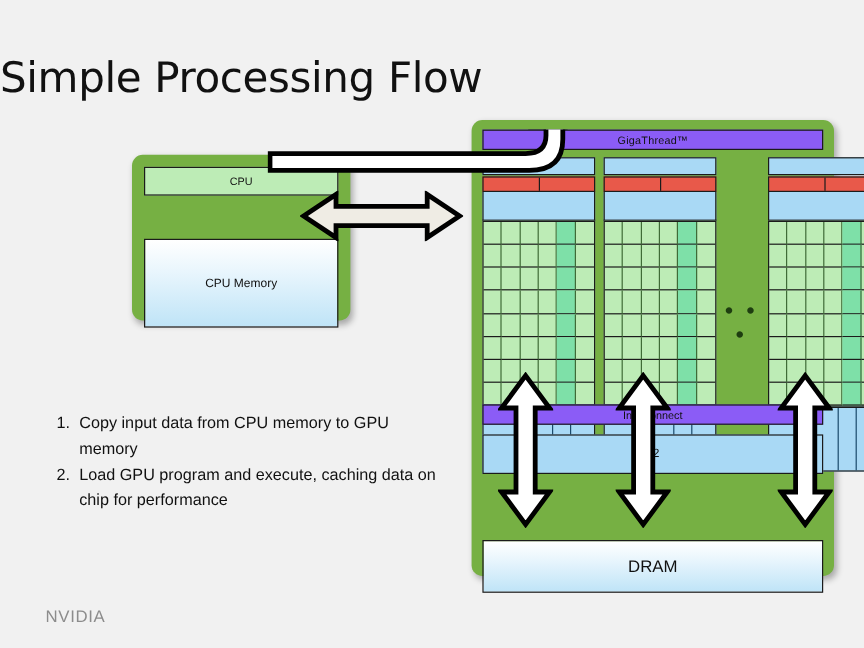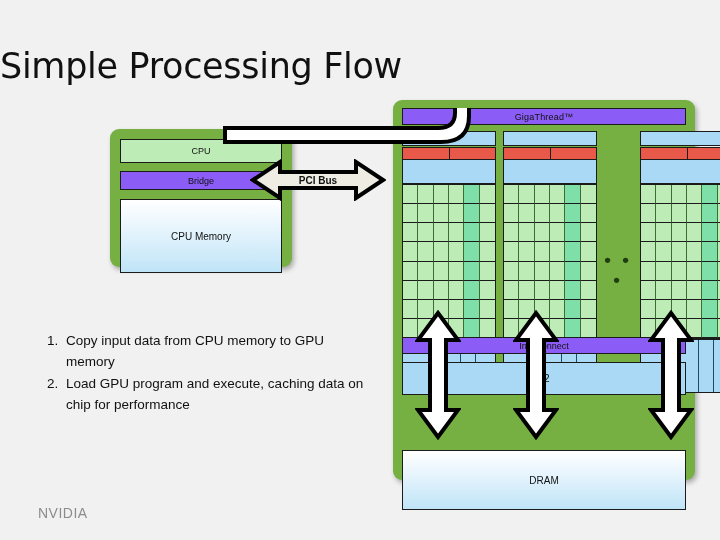--- a/index.html
+++ b/index.html
@@ -74,39 +74,39 @@
   .sm-bot-blue{position:absolute;left:0;top:208px;width:100%;height:54px;background:#a9d9f5;border:1px solid #1b1b1b;box-sizing:border-box;}
   .sm-bot-blue .v{position:absolute;top:0;bottom:0;width:1px;background:#1b4a6b;}
 
   
   #sm-ellipsis{position:absolute;left:205px;top:150px;width:40px;height:20px;
     color:#1e3d10;font-size:19px;font-weight:bold;letter-spacing:3px;line-height:20px;text-align:center;}
 
   
   #interconnect-band{left:9px;top:237px;width:284px;height:17px;font-size:9px;}
   #l2-band          {left:9px;top:262px;width:284px;height:33px;font-size:10px;}
-  #dram-band        {left:9px;top:307px;width:284px;height:60px;font-size:10px;margin-top:43px;}
+  #dram-band        {left:9px;top:307px;width:284px;height:44px;font-size:14px;margin-top:43px;}
 
   
   .arrow-svg{position:absolute;pointer-events:none;}
   #pci-bus-arrow{left:250px;top:159px;width:136px;height:42px;}
   #pci-bus-label{
     position:absolute;left:250px;top:159px;width:136px;height:42px;
     display:flex;align-items:center;justify-content:center;
     font-size:10px;font-weight:bold;color:#111;
   }
   #copy-arrow{left:223px;top:108px;width:250px;height:55px;}
   .vert-arrow{top:310px;width:46px;height:130px;}
   #v-arrow-1{left:415px;}
   #v-arrow-2{left:513px;}
   #v-arrow-3{left:648px;}
 
   
   #steps-list{
-    position:absolute;left:36px;top:330px;width:330px;
+    position:absolute;left:36px;top:342px;width:330px;
     font-size:13.5px;color:#111;line-height:21px;
     font-family:"Liberation Sans", sans-serif;
   }
   #steps-list ol{margin:0;padding:0 0 0 26px;list-style:decimal;}
   #steps-list li{margin:0 0 1px 0;padding-left:4px;}
 
   
   #footer-brand{
     position:absolute;left:38px;top:505px;
     font-size:14px;color:#8c8c8c;letter-spacing:.5px;
@@ -114,21 +114,20 @@
 </style>
 </head>
 <body>
 
 <div class="slide">
 
   <div id="slide-title">Simple Processing Flow</div>
 
   <div class="chip" id="cpu-block">
     <div class="band lgreen" id="cpu-band">CPU</div>
-    <div class="band red" id="bridge-band">Bridge</div>
     <div class="band memgrad" id="cpumem-band">CPU Memory</div>
   </div>
 
   <div class="chip" id="gpu-block">
 
     <div class="band red" id="gigathread-band">GigaThread™</div>
 
     <div class="sm-col c1">
       <div class="sm-top-blue"></div>
       <div class="sm-red"></div>
@@ -317,21 +316,20 @@
   </div>
 
   <svg class="arrow-svg" id="copy-arrow" viewBox="0 0 250 55">
     <path d="M 2,32 L 2,20 L 215,20 Q 232,20 232,5 L 232,-2 L 222,-2 L 239,-18 L 256,-2 L 246,-2 L 246,8
              Q 246,34 218,34 L 2,34 Z" fill="#ffffff" stroke="#000000" stroke-width="4" stroke-linejoin="miter"></path>
   </svg>
 
   <svg class="arrow-svg" id="pci-bus-arrow" viewBox="0 0 136 42">
     <path d="M 3,21 L 30,3 L 30,13 L 106,13 L 106,3 L 133,21 L 106,39 L 106,29 L 30,29 L 30,39 Z" fill="#efece4" stroke="#000000" stroke-width="4" stroke-linejoin="miter"></path>
   </svg>
-  <div id="pci-bus-label">PCI Bus</div>
 
   <svg class="arrow-svg vert-arrow" id="v-arrow-1" viewBox="0 0 46 130">
     <path d="M 23,3 L 43,30 L 31,30 L 31,100 L 43,100 L 23,127 L 3,100 L 15,100 L 15,30 L 3,30 Z" fill="#ffffff" stroke="#000000" stroke-width="4" stroke-linejoin="miter"></path>
   </svg>
   <svg class="arrow-svg vert-arrow" id="v-arrow-2" viewBox="0 0 46 130">
     <path d="M 23,3 L 43,30 L 31,30 L 31,100 L 43,100 L 23,127 L 3,100 L 15,100 L 15,30 L 3,30 Z" fill="#ffffff" stroke="#000000" stroke-width="4" stroke-linejoin="miter"></path>
   </svg>
   <svg class="arrow-svg vert-arrow" id="v-arrow-3" viewBox="0 0 46 130">
     <path d="M 23,3 L 43,30 L 31,30 L 31,100 L 43,100 L 23,127 L 3,100 L 15,100 L 15,30 L 3,30 Z" fill="#ffffff" stroke="#000000" stroke-width="4" stroke-linejoin="miter"></path>
   </svg>

